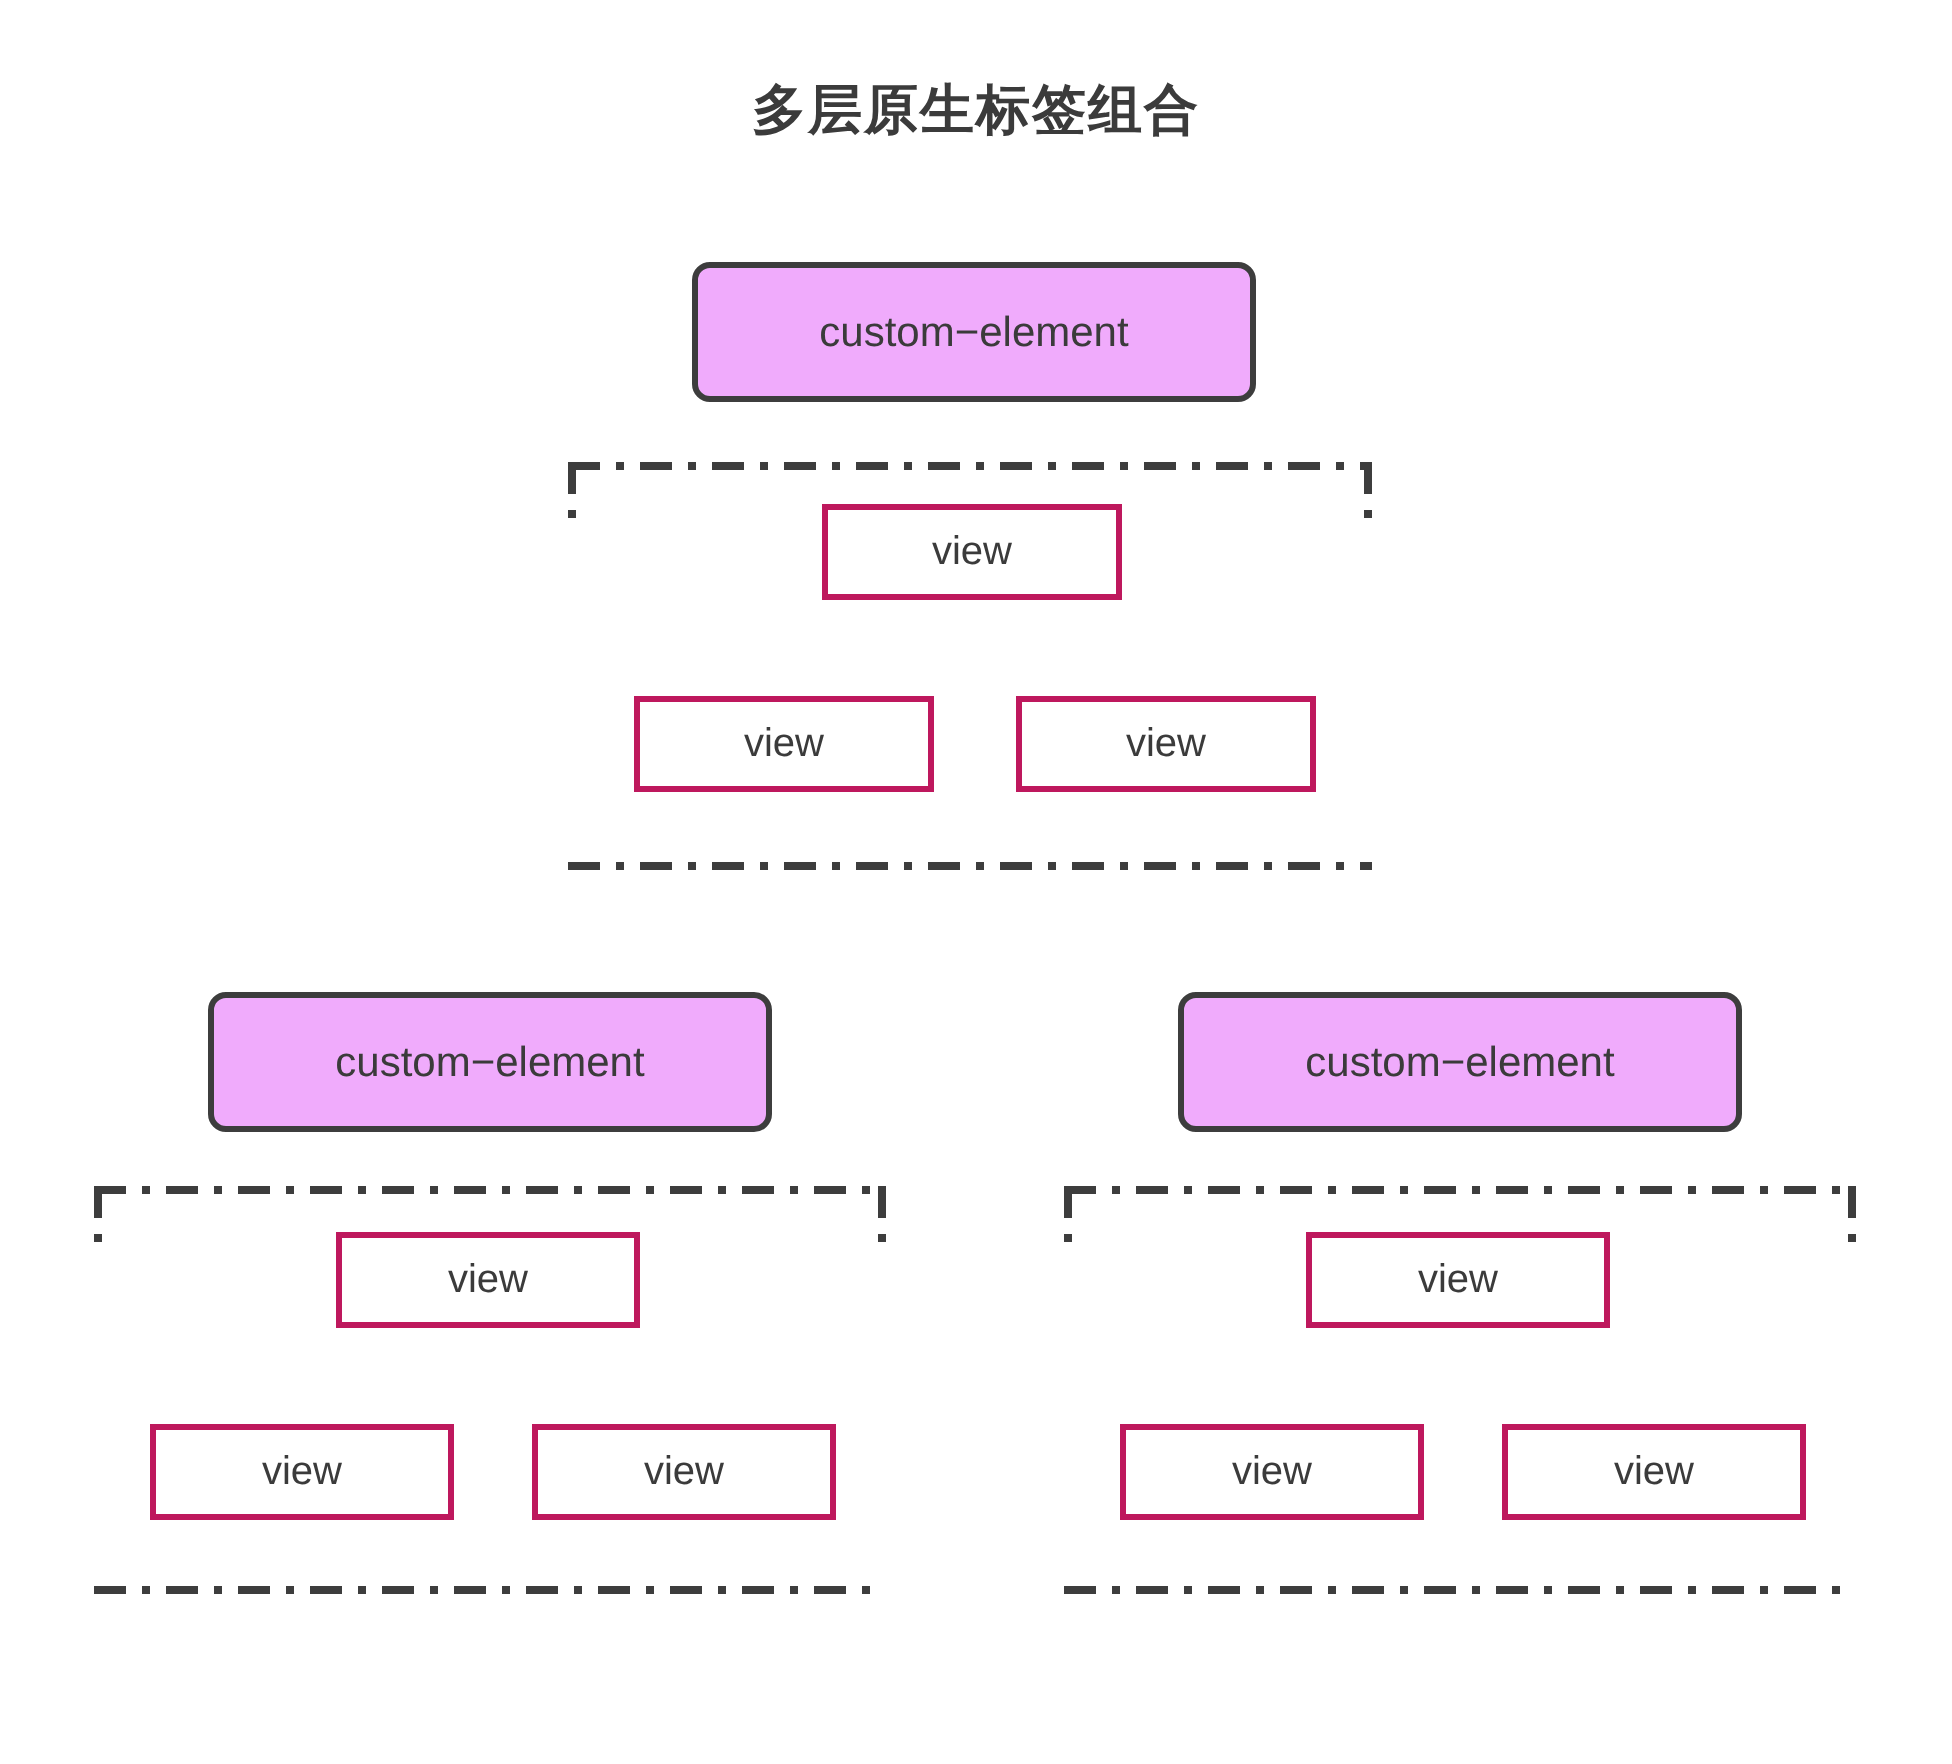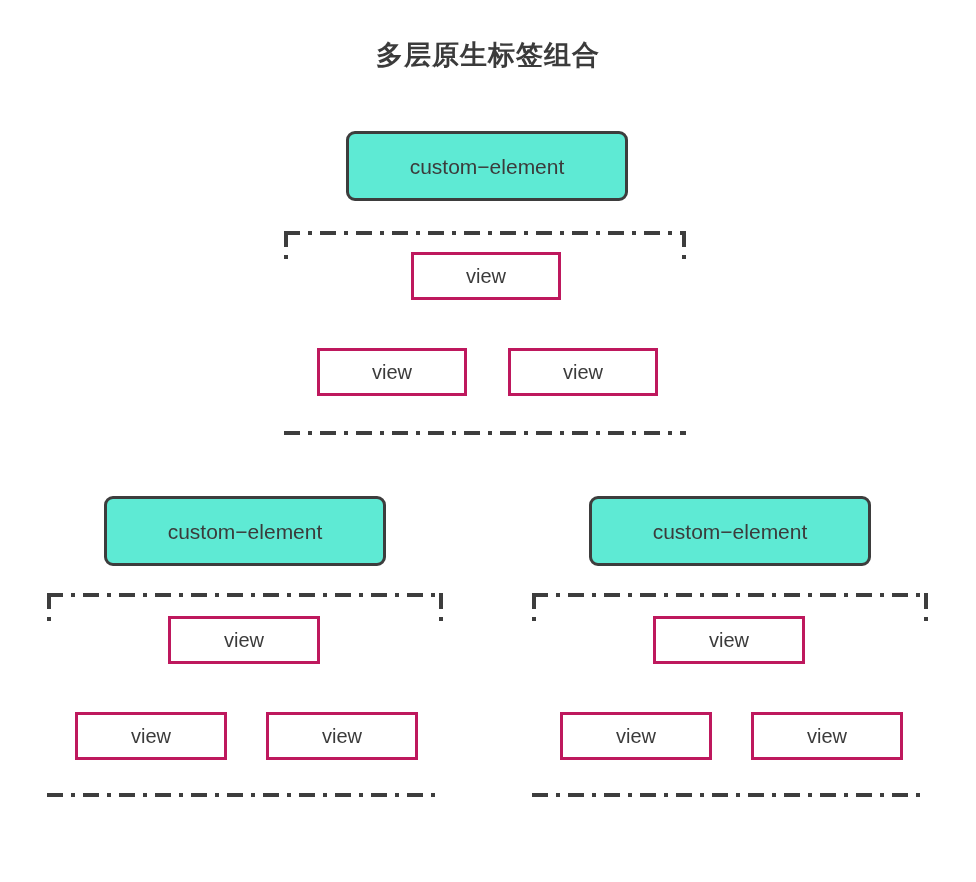--- a/index.html
+++ b/index.html
@@ -39,21 +39,21 @@
 
   
   .group {
     position: absolute;
   }
 
   
   .custom-element-box {
     position: absolute;
     box-sizing: border-box;
-    background: #5eead4;
+    background: #f0abfc;
     border: 3px solid #3d3d3d;
     border-radius: 9px;
     display: flex;
     align-items: center;
     justify-content: center;
   }
   .custom-element-label {
     font-size: 21px;
     color: #3b3b3b;
     line-height: 1;

